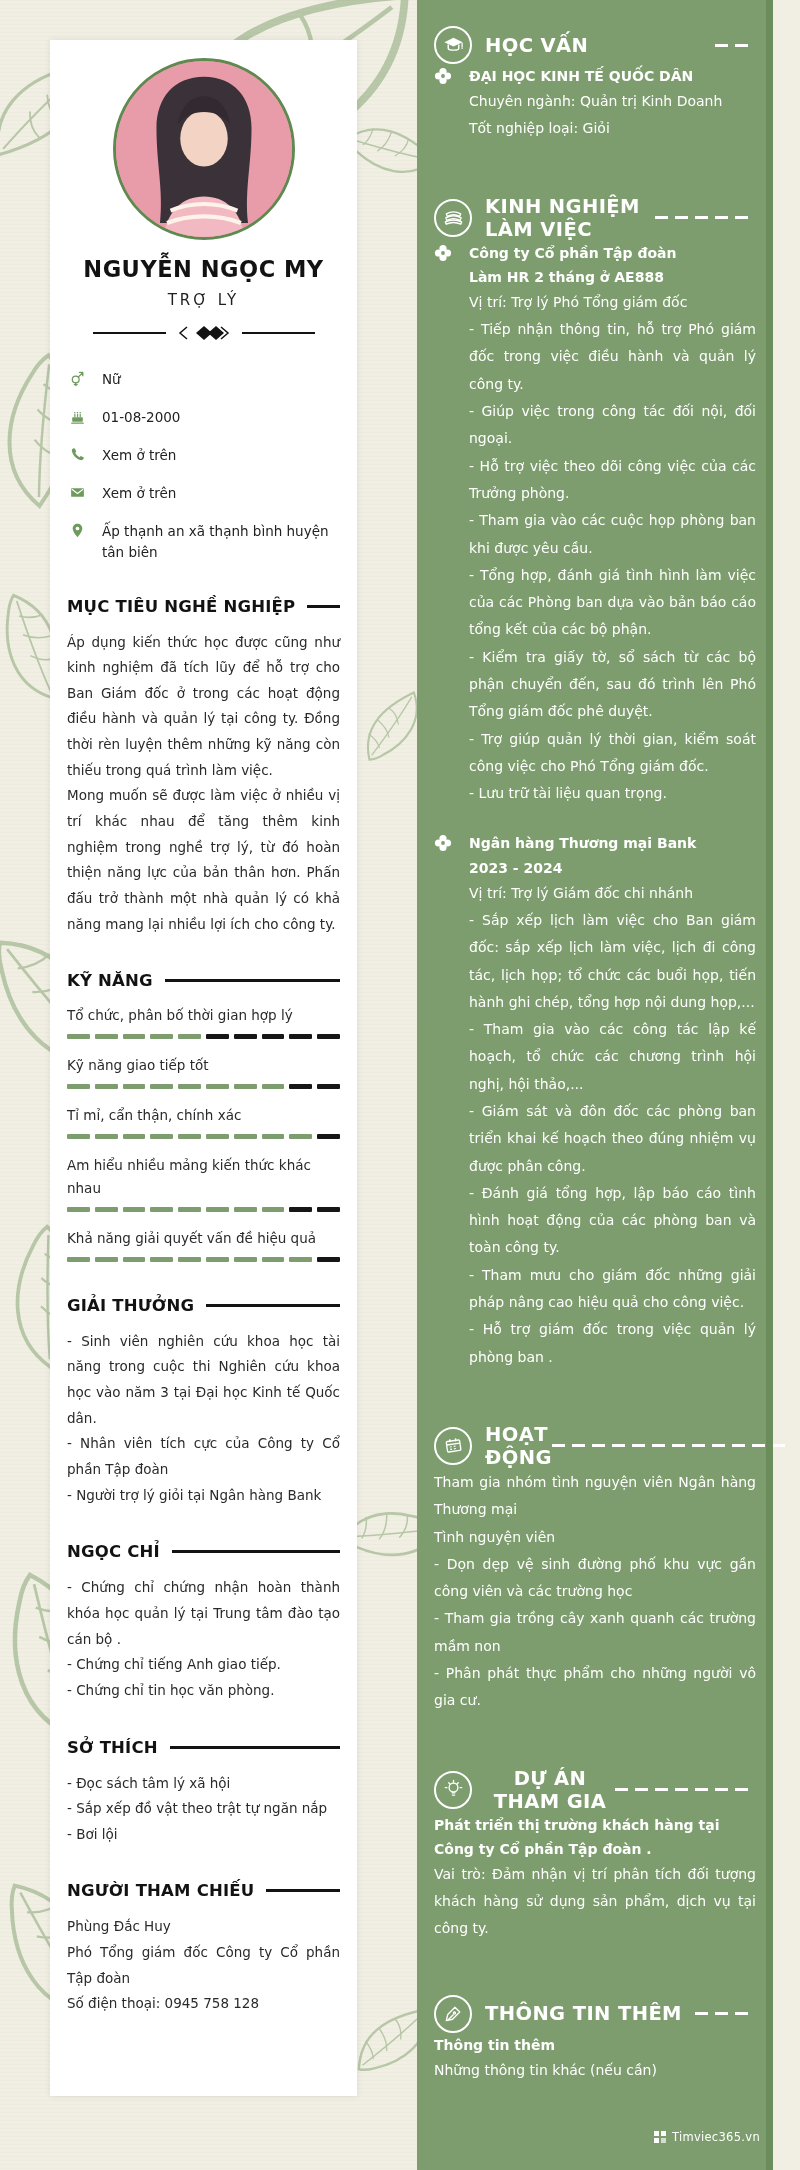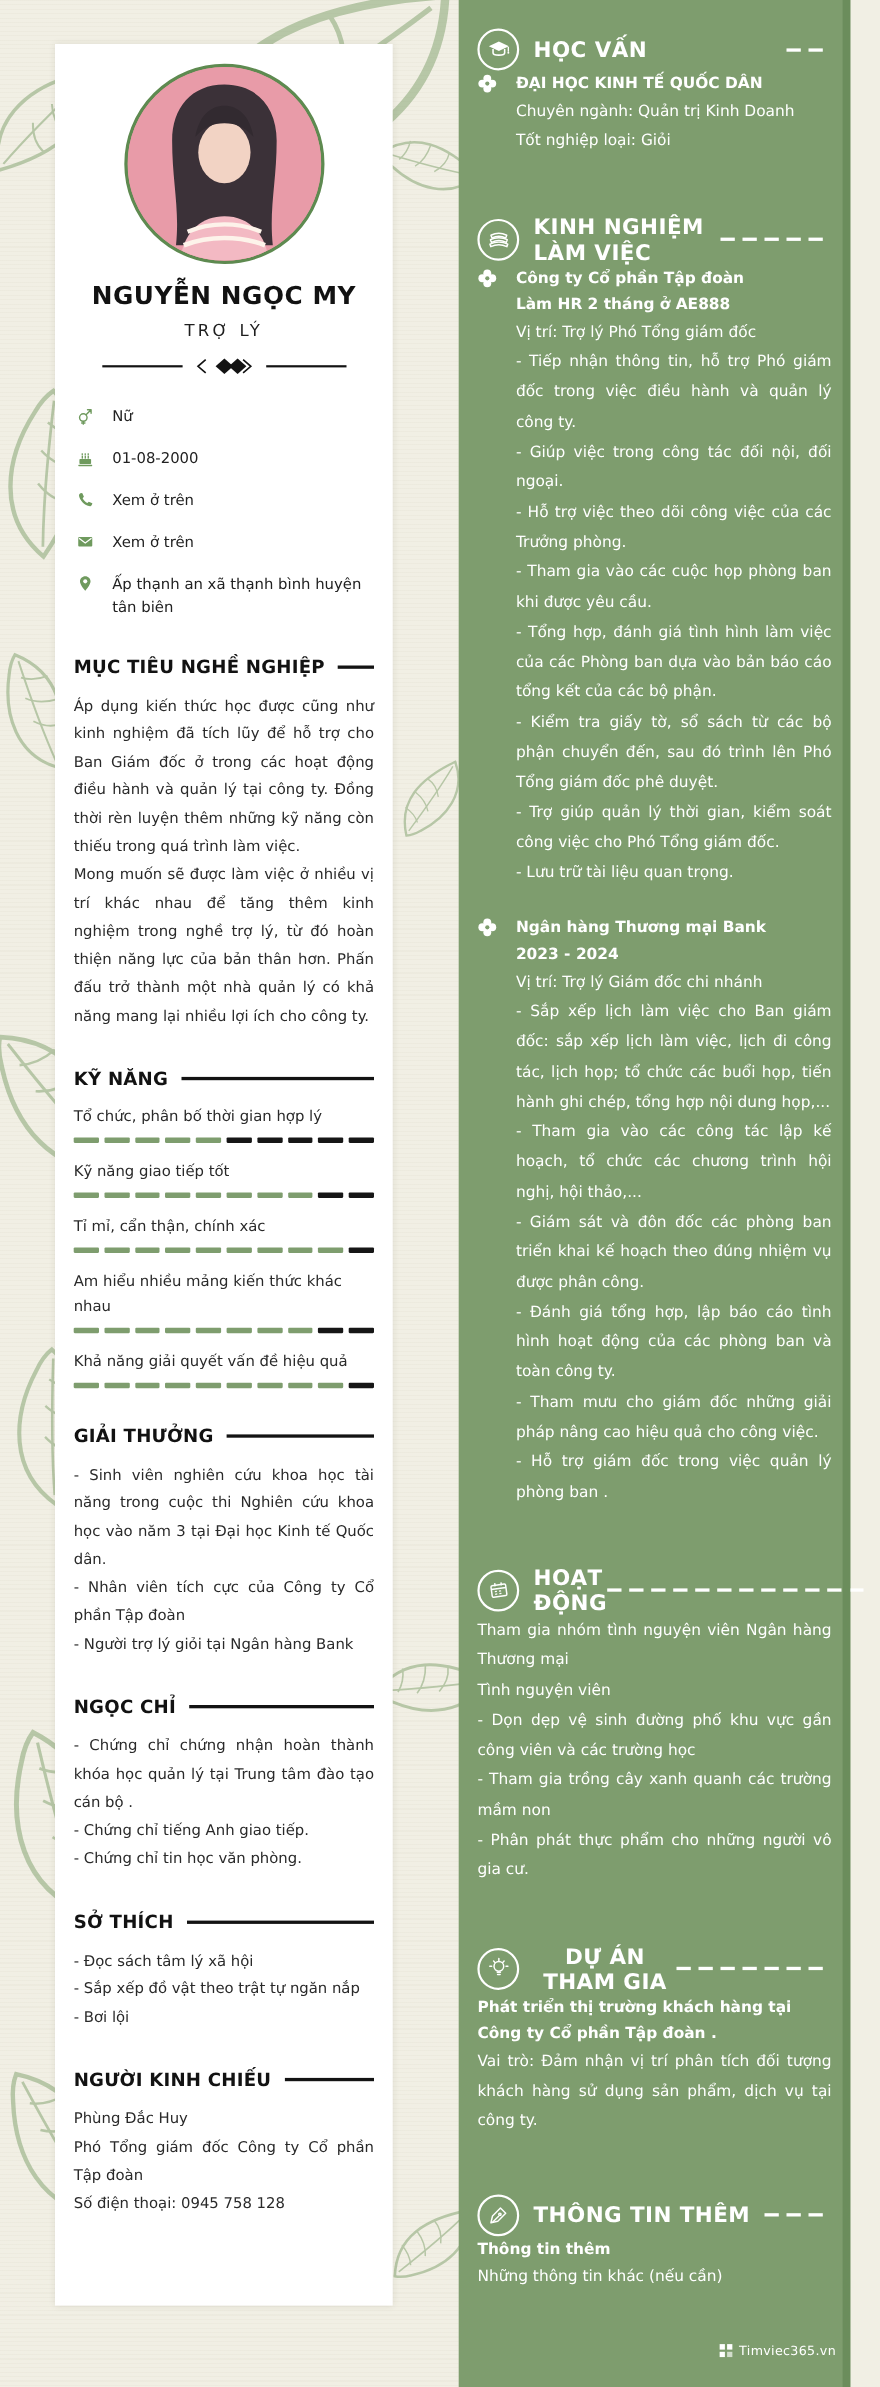--- a/index.html
+++ b/index.html
@@ -358,21 +358,21 @@
         </h2>
         <div class="lines">
             <p class="lpara">- Đọc sách tâm lý xã hội</p>
             <p class="lpara">- Sắp xếp đồ vật theo trật tự ngăn nắp</p>
             <p class="lpara">- Bơi lội</p>
           </div>
       </section>
 
       <section class="lsec">
         <h2 class="lhead">
-          <span>NGƯỜI KINH CHIẾU</span>
+          <span>NGƯỜI THAM CHIẾU</span>
           <span class="hline"></span>
         </h2>
         <div class="lines">
             <p class="lpara">Phùng Đắc Huy</p>
             <p class="lpara">Phó Tổng giám đốc Công ty Cổ phần Tập đoàn</p>
             <p class="lpara">Số điện thoại: 0945 758 128</p>
           </div>
       </section>
 
     </div>

